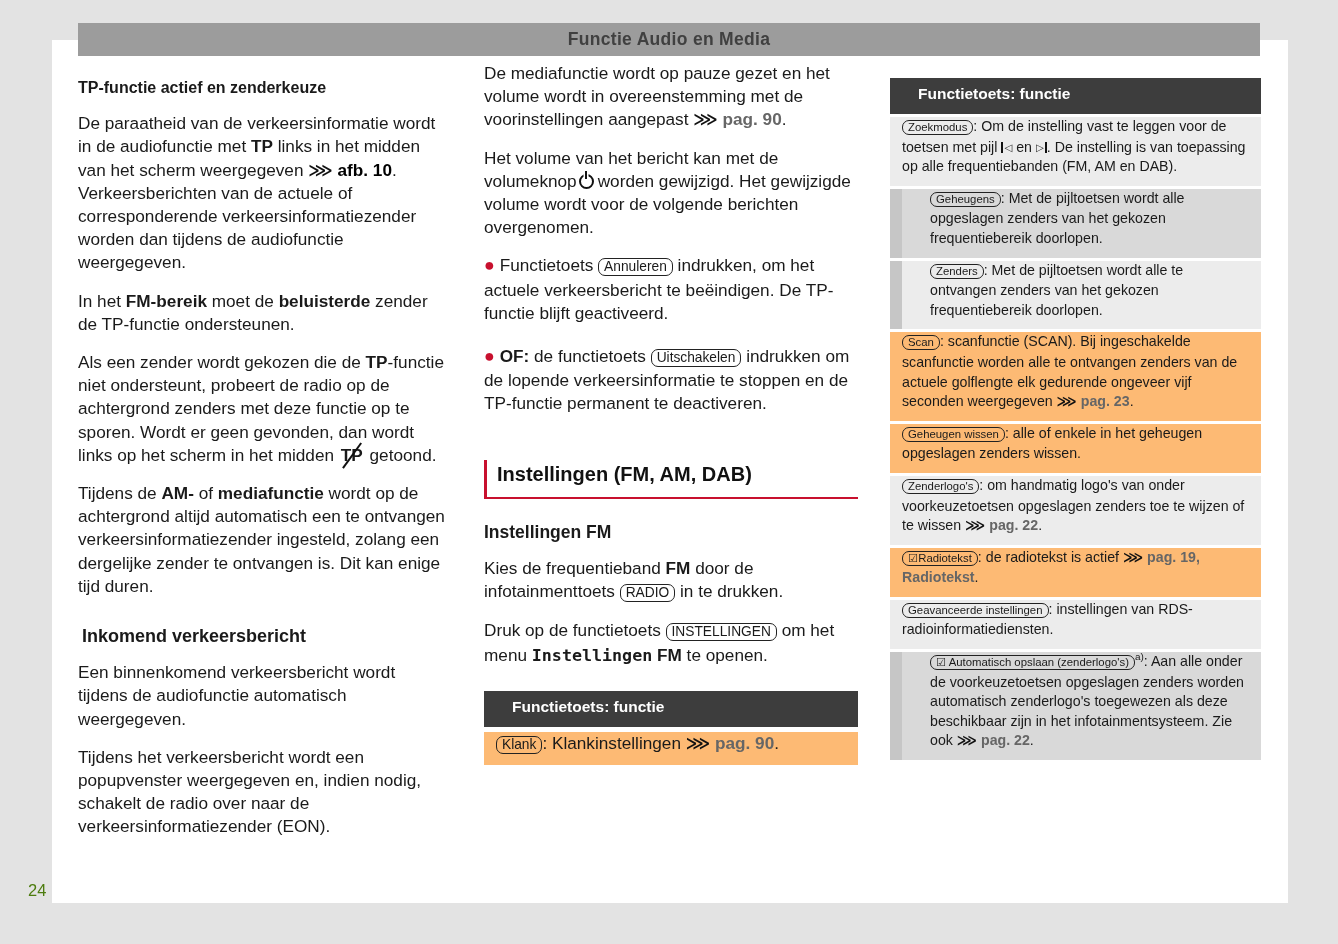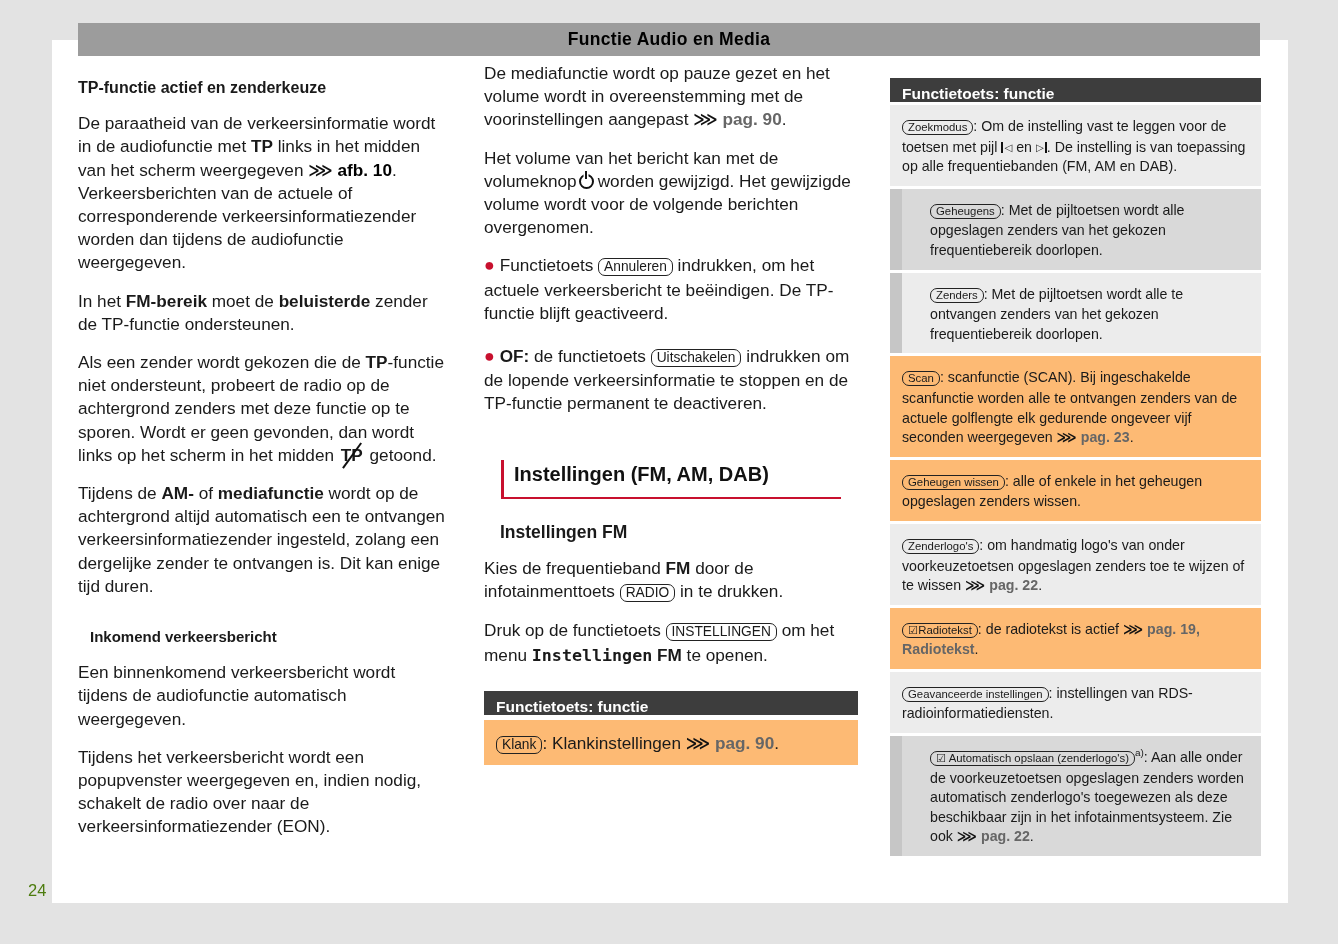--- a/index.html
+++ b/index.html
@@ -4,48 +4,48 @@
 <style>
   html,body{margin:0;padding:0}
   body{
     width:1338px;height:944px;position:relative;overflow:hidden;
     background:#e3e3e3;color:#1a1a1a;
     font-family:"Liberation Sans","DejaVu Sans",sans-serif;
   }
   .sheet{position:absolute;left:52px;top:40px;width:1236px;height:863px;background:#ffffff}
   .banner{
     position:absolute;left:78px;top:23px;width:1182px;height:33px;
-    background:#9c9c9c;color:#000000;font-weight:bold;font-size:17.5px;
+    background:#9c9c9c;color:#404040;font-weight:bold;font-size:17.5px;
     line-height:33px;text-align:center;letter-spacing:.3px;
   }
   .pagenum{position:absolute;left:28px;top:881px;font-size:16.5px;color:#4d7c0f}
 
   .col{position:absolute;font-size:17.2px;line-height:23.2px}
   .col1{left:78px;top:74px;width:370px}
   .col2{left:484px;top:62px;width:374px}
   .col3{left:890px;top:78px;width:371px;font-size:14.2px;line-height:19.6px}
 
   .h1c{font-size:16px;font-weight:bold;margin:2px 0 13px}
-  .h2c{font-size:15px;font-weight:bold;margin:27px 12px 13px}
-  .sub-h{font-size:17.5px;font-weight:bold;margin:0 16px 13px}
+  .h2c{font-size:18px;font-weight:bold;margin:27px 4px 13px}
+  .sub-h{font-size:17.5px;font-weight:bold;margin:0 0 13px}
   .sec-h{
     font-size:20px;font-weight:bold;color:#111;
     border-left:3px solid #c8102e;border-bottom:2px solid #c8102e;
-    padding:3px 0 11px 10px;margin:44px 17px 22px;
+    padding:3px 0 11px 10px;margin:44px 0 22px;
   }
   .par{margin:0 0 15px}
   .par-tight{margin:0 0 20px}
 
   .dbar{
     background:#3d3d3d;color:#fff;font-weight:bold;font-size:15.5px;
-    height:24px;line-height:32px;padding-left:12px;margin-bottom:3px;
+    height:36px;line-height:32px;padding-left:28px;margin-bottom:3px;
   }
   .dbar-mid{margin-top:24px;margin-bottom:5px}
 
-  .trow{padding:12px 10px 9px 12px;margin-bottom:3px}
+  .trow{padding:0 10px 9px 12px;margin-bottom:3px}
   .light{background:#ececec}
   .dark{background:#fdba74}
   .indent{padding-left:40px}
   .indent.light{background:linear-gradient(90deg,#c6c6c6 0 12px,#ececec 12px)}
   .indent.dark{background:linear-gradient(90deg,#c6c6c6 0 12px,#d9d9d9 12px)}
 
   .bd{font-weight:bold}
   .ref{color:#666;font-weight:bold}
   .fref{color:#000000;font-weight:bold}
   .chev{font-weight:bold;color:#111}

